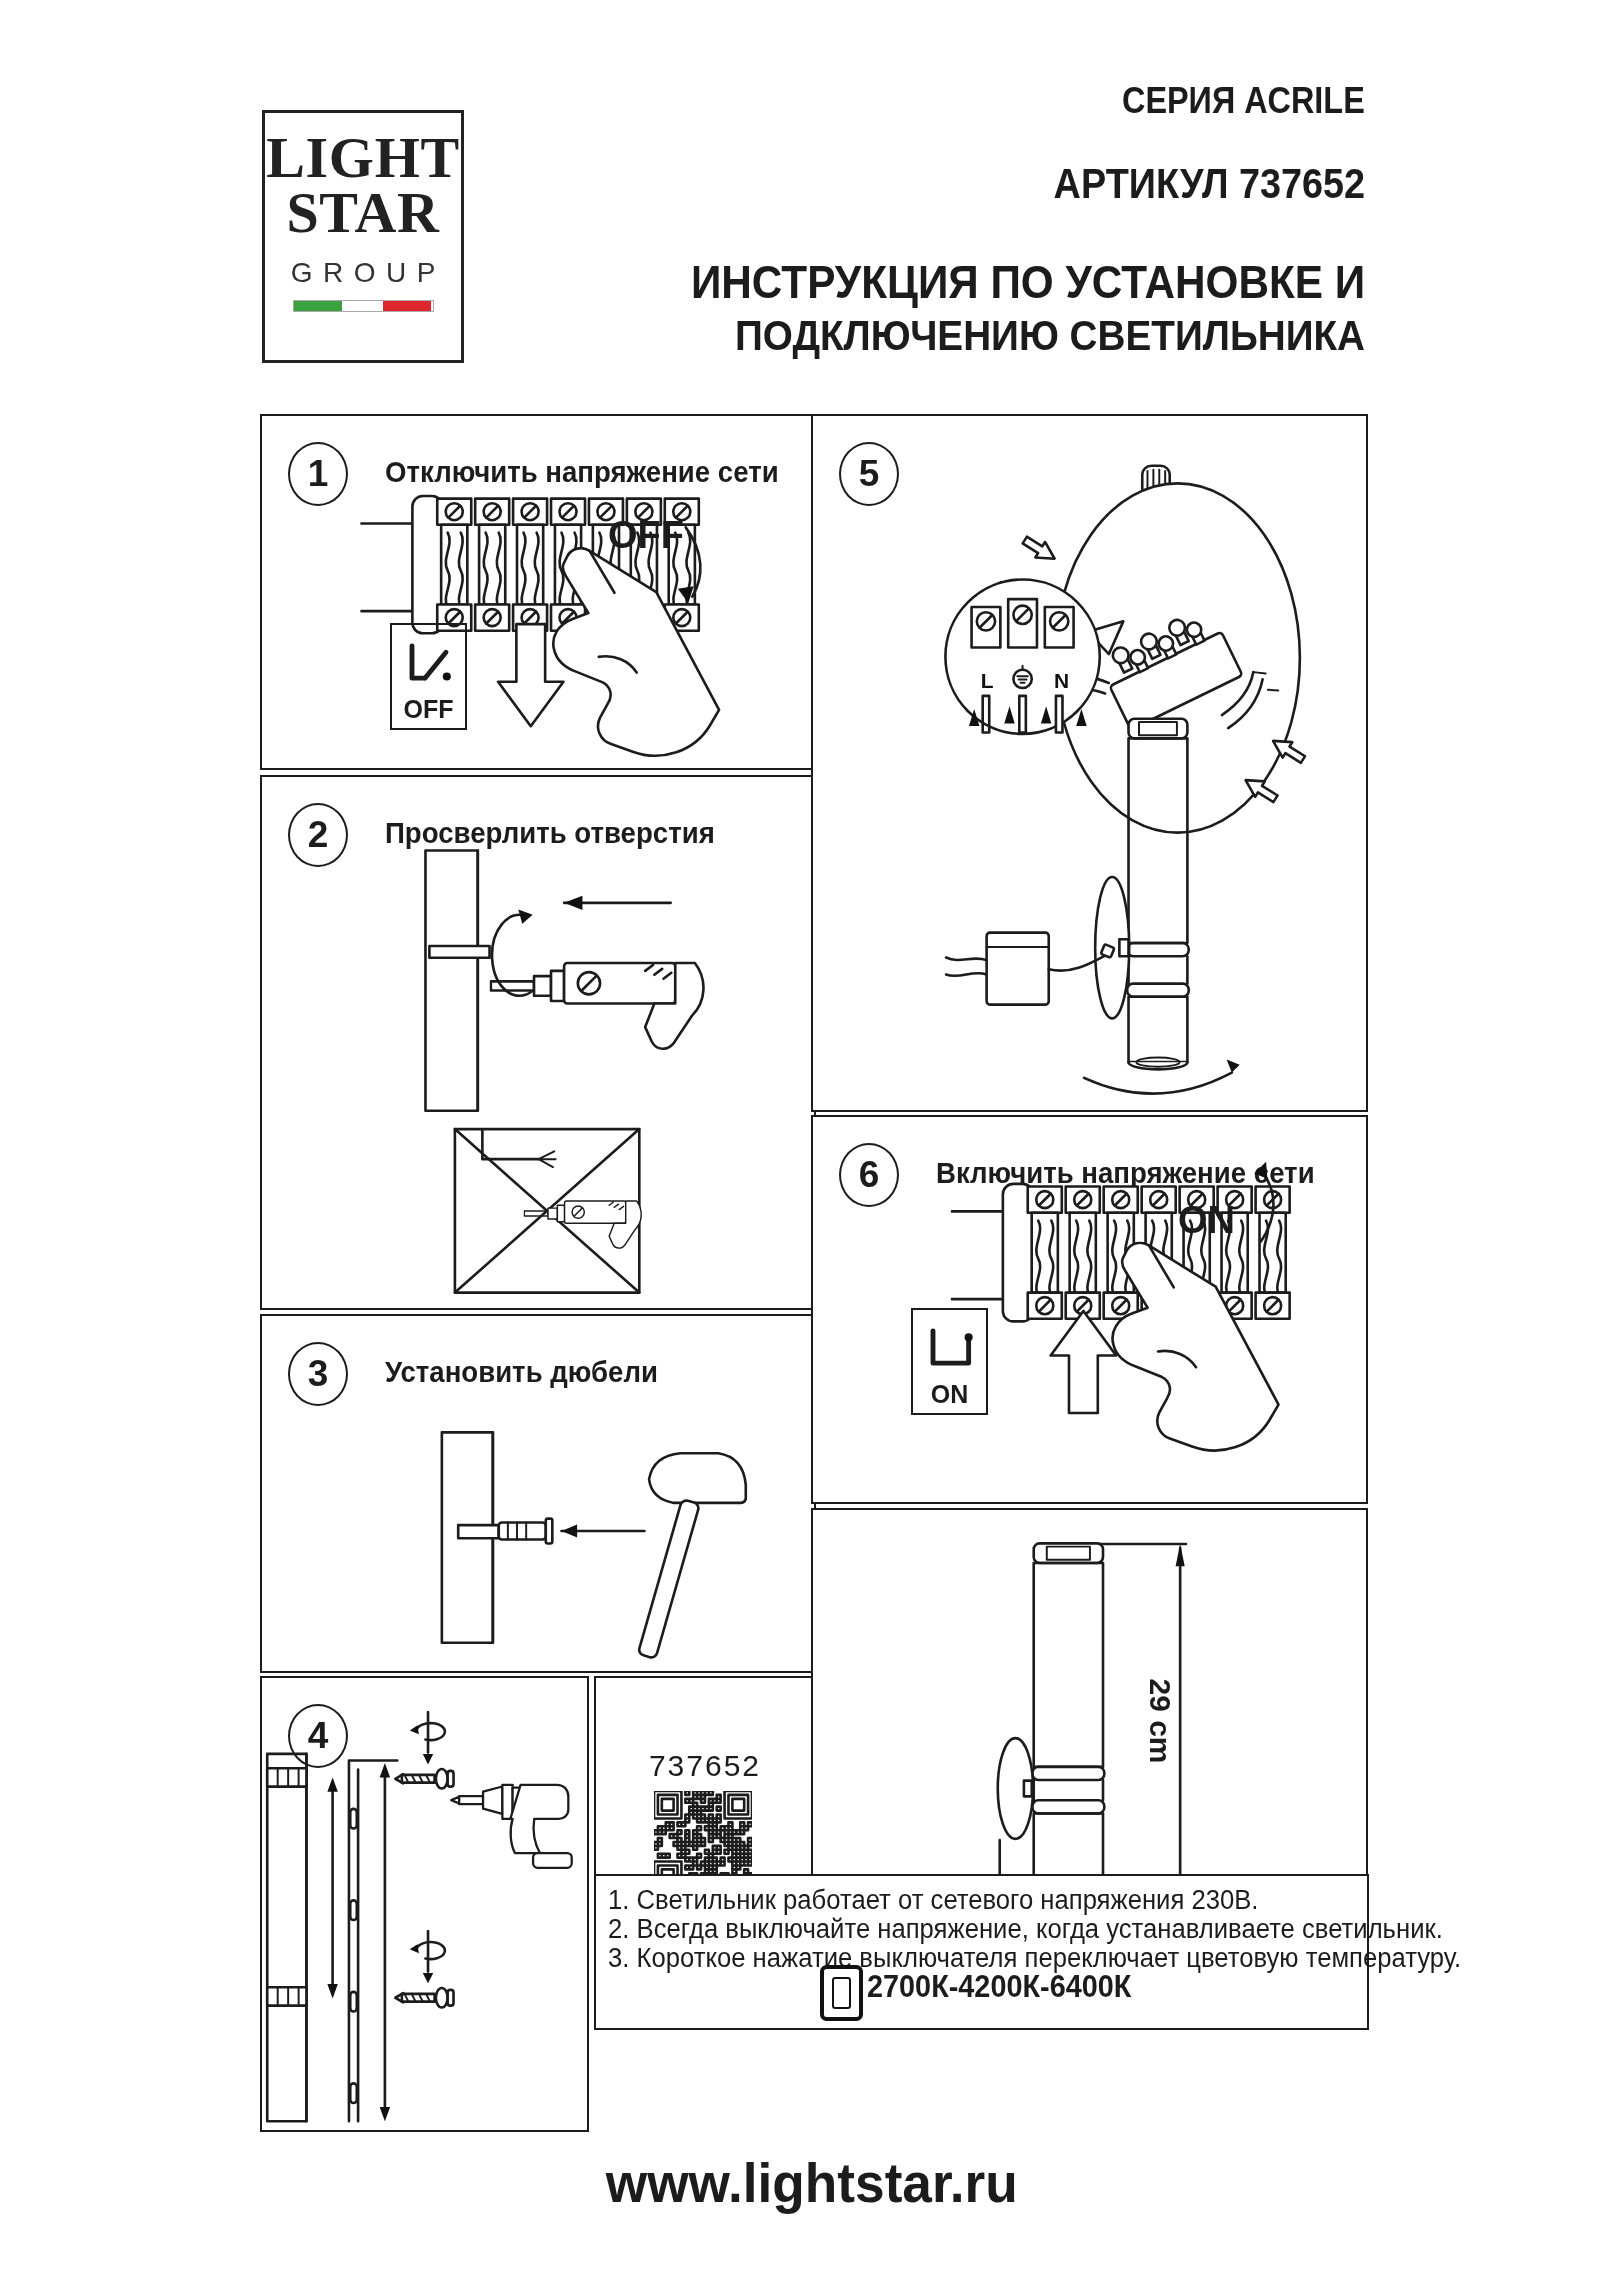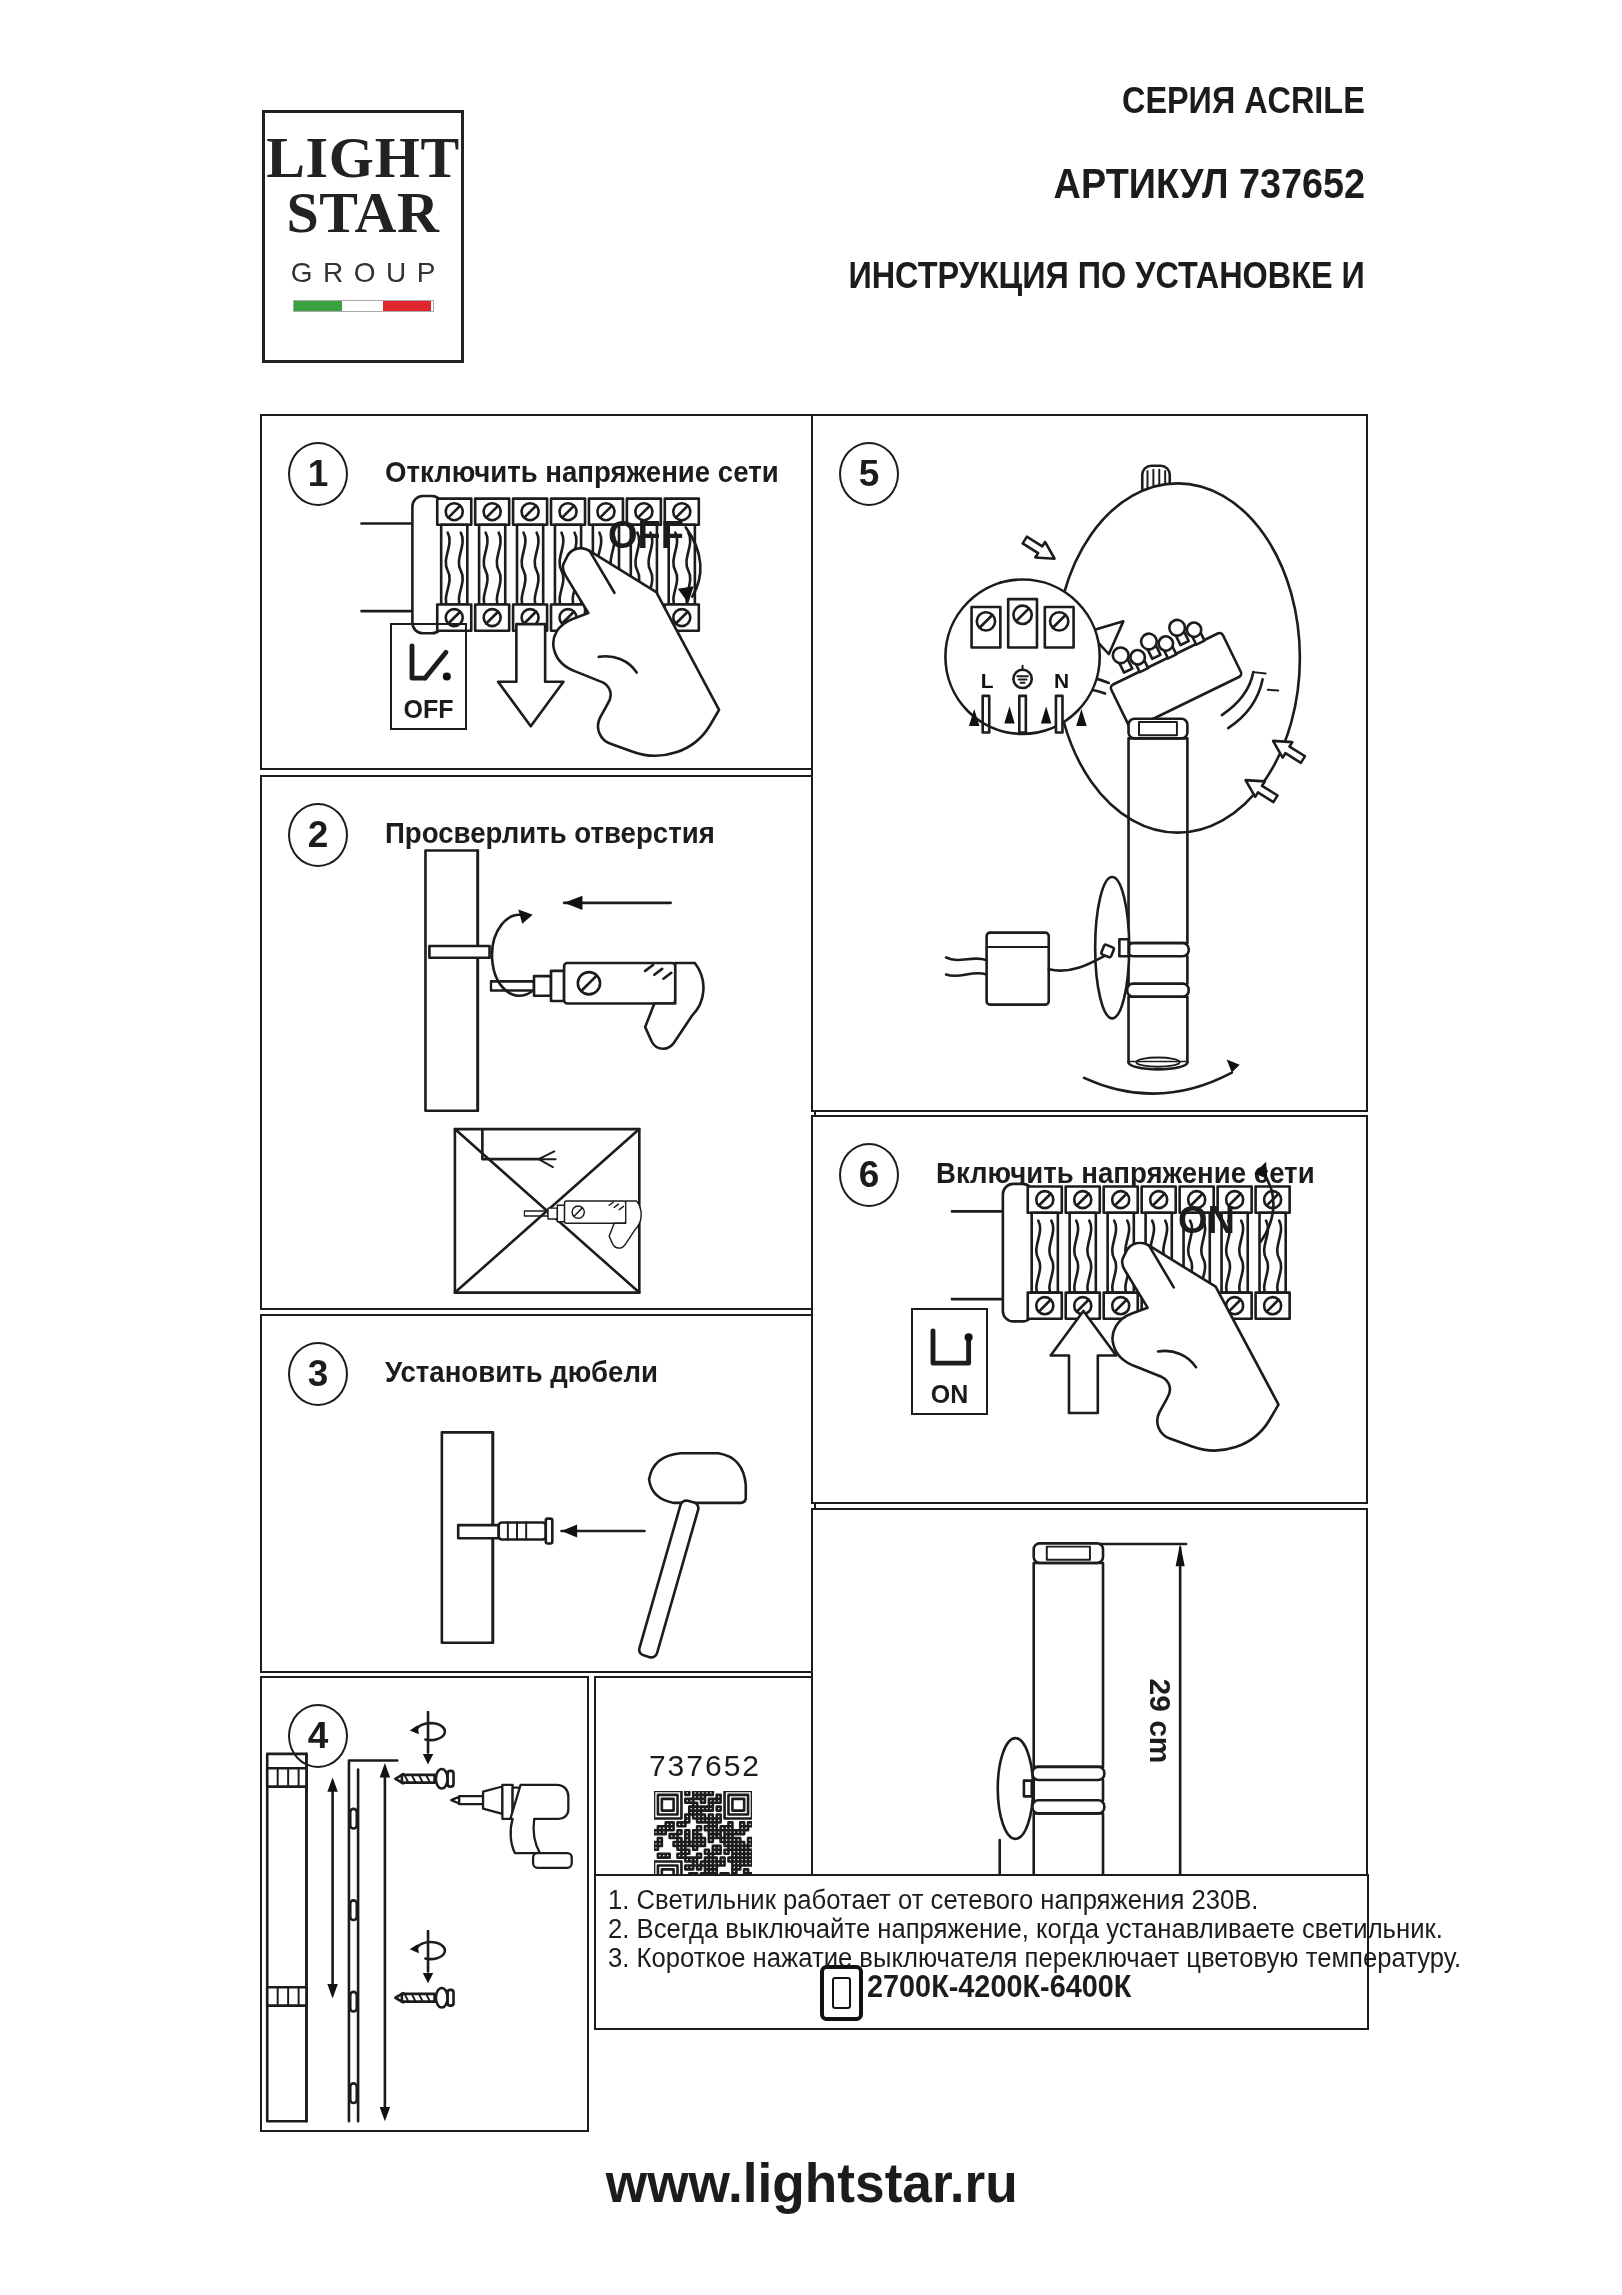--- a/index.html
+++ b/index.html
@@ -129,22 +129,24 @@
       <div style="width:48px;background:#3aa13f"></div>
       <div style="width:41px;background:#ffffff"></div>
       <div style="width:48px;background:#e0262d"></div>
     </div>
   </div>
 
   <div class="hdr" style="top:82px;font-size:36px">
     <span class="cond-r">СЕРИЯ ACRILE</span></div>
   <div class="hdr" style="top:162px;font-size:42px">
     <span class="cond-r">АРТИКУЛ 737652</span></div>
-  <div class="hdr" style="top:257px;font-size:36px">
+  <div class="hdr" style="top:257px;font-size:47px">
     <span class="cond-r">ИНСТРУКЦИЯ ПО УСТАНОВКЕ И</span></div>
+  <div class="hdr" style="top:313px;font-size:43px">
+    <span class="cond-r">ПОДКЛЮЧЕНИЮ СВЕТИЛЬНИКА</span></div>
 
   <div class="box" style="left:260px;top:414px;width:552px;height:352px">
     <div class="stepnum" style="left:26px;top:26px">1</div>
     <div class="steplabel" style="left:123px;top:39px">
       <span class="cond">Отключить напряжение сети</span></div>
     <svg class="ill" width="546" height="347" viewBox="0 0 835 530">
       <use href="#sym-panel" x="150" y="112" width="560" height="230"></use>
       <path d="M648,170 c28,38 28,76 10,106"></path>
       <path class="k" d="M652,286 l-16,-22 24,-4 z"></path>
       <use href="#sym-hand" x="400" y="200" width="330" height="340"></use>

